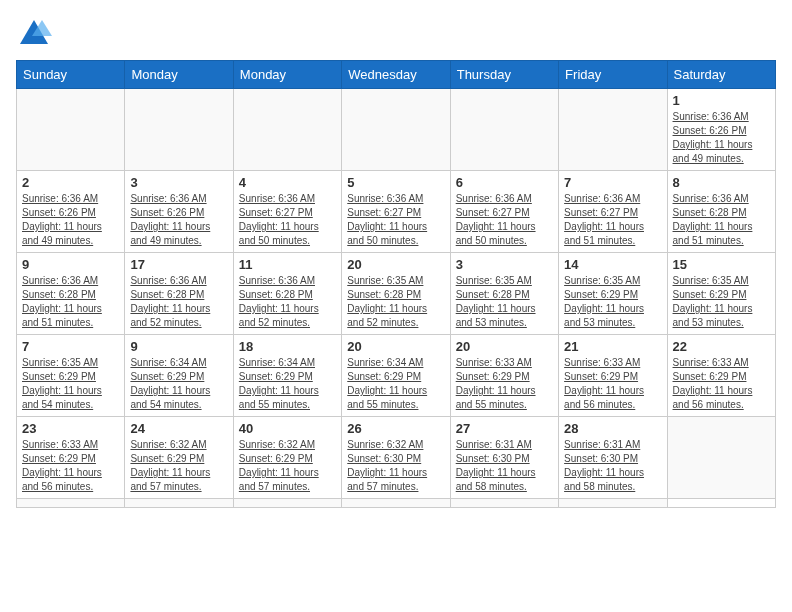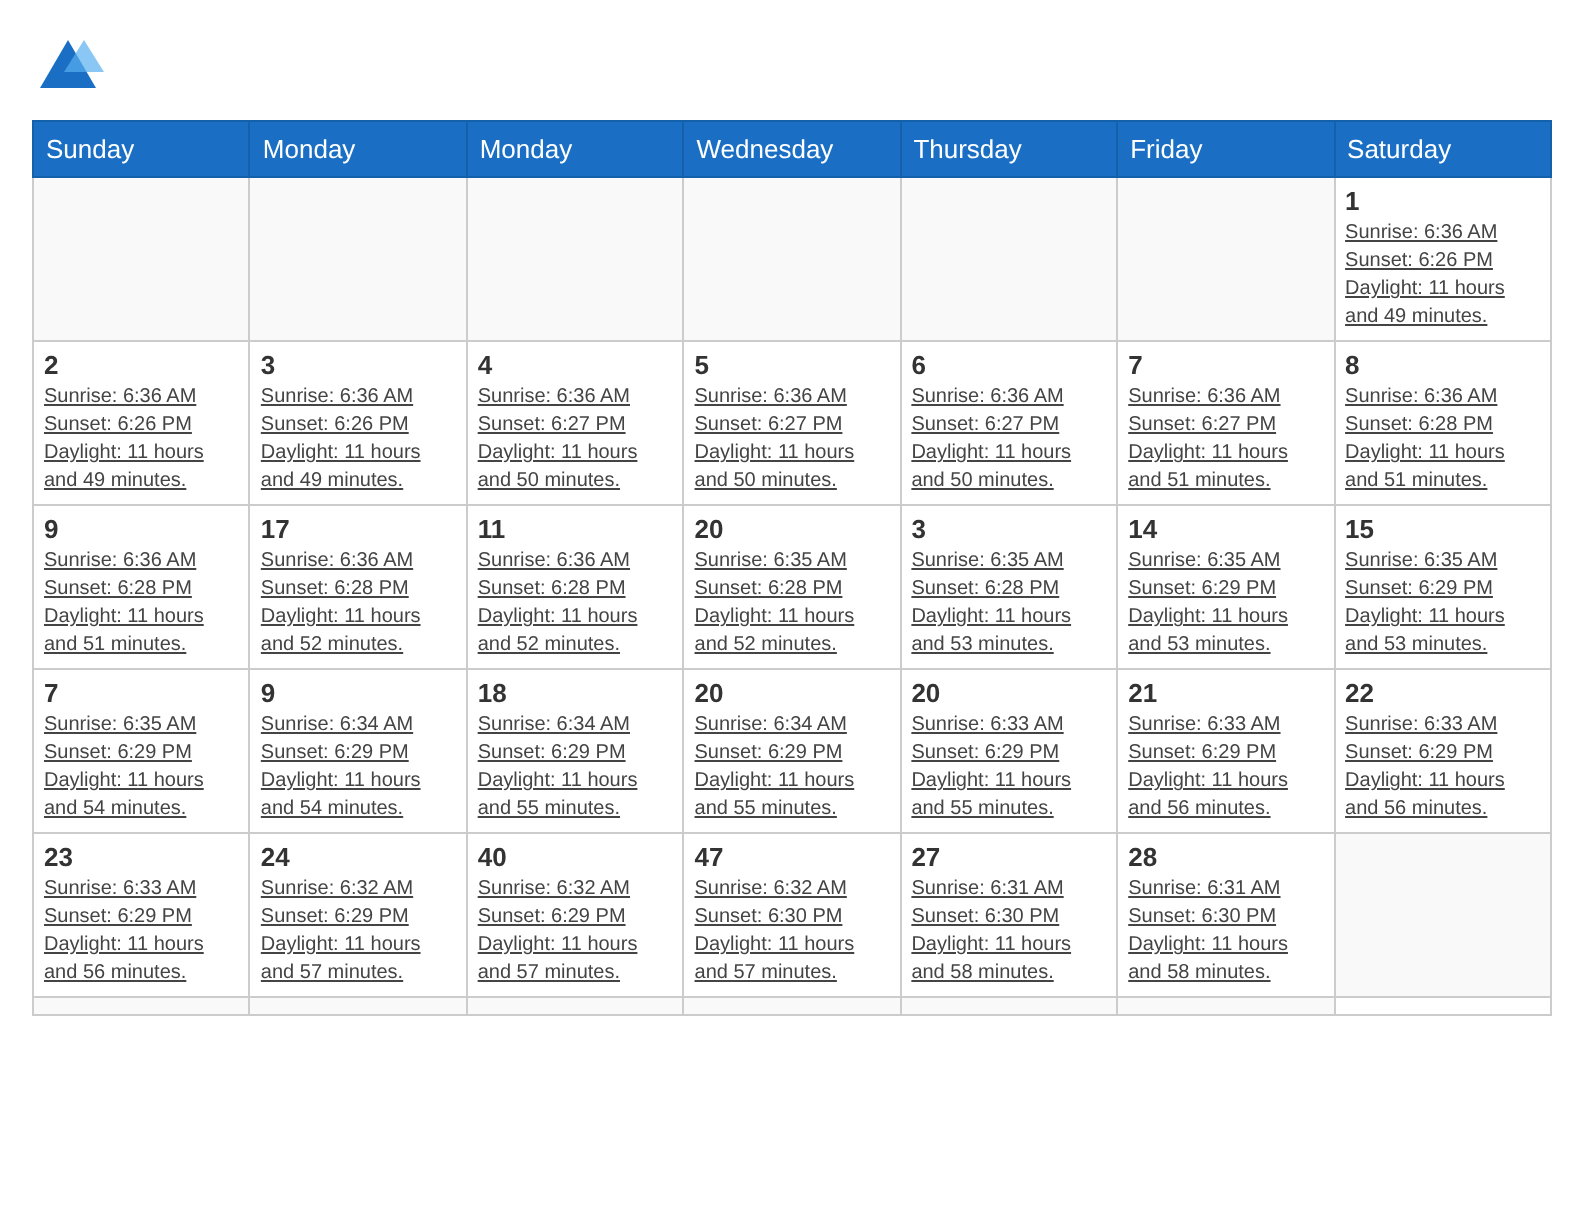--- a/index.html
+++ b/index.html
@@ -234,21 +234,21 @@
         </td>
         <td>
           <span class="day-num">24</span>
           <div class="day-info">Sunrise: 6:32 AM<br>Sunset: 6:29 PM<br>Daylight: 11 hours and 57 minutes.</div>
         </td>
         <td>
           <span class="day-num">40</span>
           <div class="day-info">Sunrise: 6:32 AM<br>Sunset: 6:29 PM<br>Daylight: 11 hours and 57 minutes.</div>
         </td>
         <td>
-          <span class="day-num">47</span>
+          <span class="day-num">26</span>
           <div class="day-info">Sunrise: 6:32 AM<br>Sunset: 6:30 PM<br>Daylight: 11 hours and 57 minutes.</div>
         </td>
         <td>
           <span class="day-num">27</span>
           <div class="day-info">Sunrise: 6:31 AM<br>Sunset: 6:30 PM<br>Daylight: 11 hours and 58 minutes.</div>
         </td>
         <td>
           <span class="day-num">28</span>
           <div class="day-info">Sunrise: 6:31 AM<br>Sunset: 6:30 PM<br>Daylight: 11 hours and 58 minutes.</div>
         </td>

